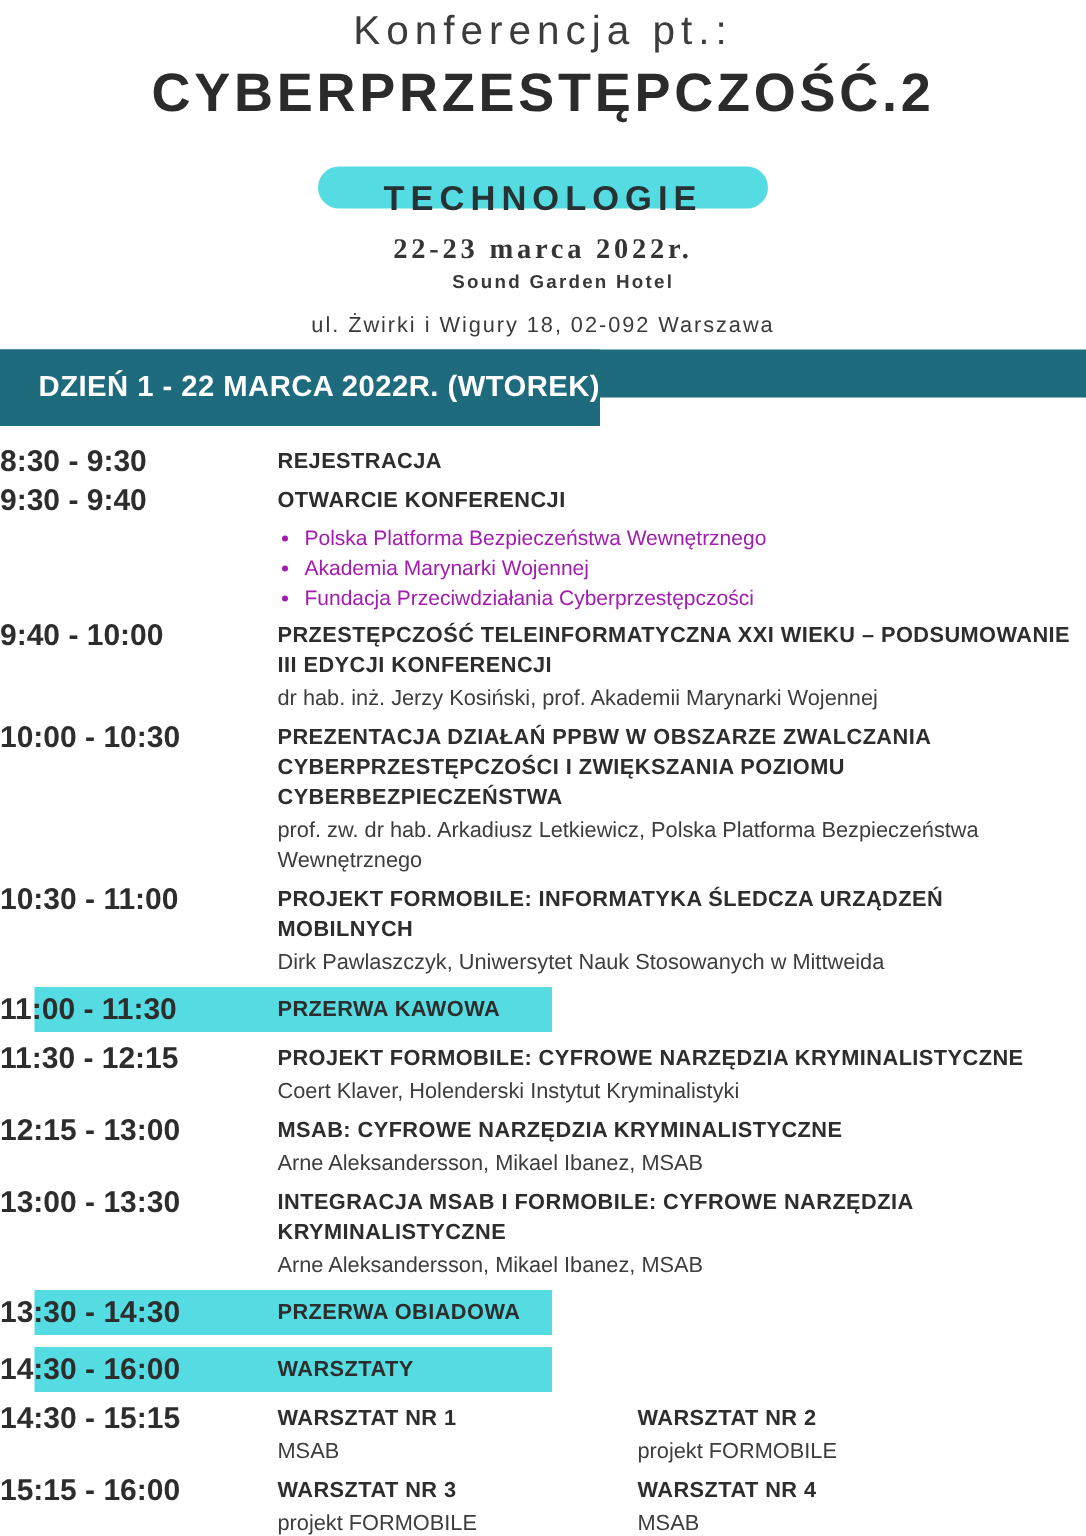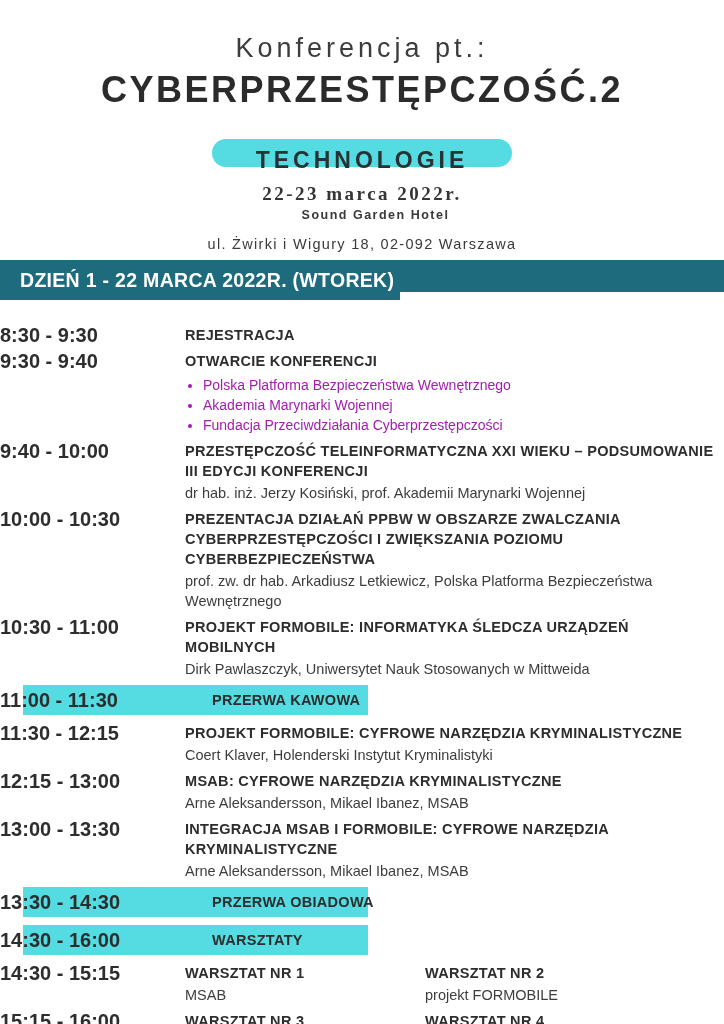--- a/index.html
+++ b/index.html
@@ -6,21 +6,21 @@
   html,body { width:724px; height:1024px; }
   body {
     font-family:"Liberation Sans", sans-serif;
     background:#ffffff;
     color:#2d2d2d;
     overflow:hidden;
   }
   .page { width:724px; height:1024px; position:relative; }
 
   
-  .header { text-align:center; padding-top:32px; }
+  .header { text-align:center; padding-top:4px; }
   .pretitle {
     font-size:27px; letter-spacing:4px; color:#3c3c3c;
     line-height:32px; font-weight:normal;
   }
   .main-title {
     font-size:36px; font-weight:bold; letter-spacing:2.5px;
     color:#2b2b2b; line-height:44px; margin-top:4px;
   }
   .pill {
     display:inline-block; margin-top:27px;
@@ -32,23 +32,23 @@
   .venue-line { margin-top:4px; font-size:12.5px; font-weight:bold; letter-spacing:1.5px; color:#383838; line-height:14px;margin-left:27px; }
   .address-line { margin-top:14px; font-size:14.5px; letter-spacing:1.3px; color:#3a3a3a; line-height:16px; }
 
   
   .day-banner { position:relative; height:55px; margin-top:8px; }
   .day-banner .bar-full {
     position:absolute; top:0; left:0; width:724px; height:32px;
     background:var(--banner);
   }
   .day-banner .bar-left {
-    position:absolute; top:0; left:0; width:400px; height:40px;
+    position:absolute; top:0; left:0; width:400px; height:51px;
     background:var(--banner);
-    display:flex; align-items:center; padding-left:20px;
+    display:flex; align-items:center; padding-left:20px;justify-content:flex-end;
   }
   .day-banner .bar-left span {
     color:#ffffff; font-weight:bold; font-size:19.5px; letter-spacing:0.3px;
   }
 
   
   .schedule { padding-top:10px; }
   .row { display:flex; margin-bottom:6px; position:relative; }
   .time {
     width:172px; flex-shrink:0; 
@@ -58,21 +58,21 @@
   .details { margin-left:13px; width:535px; position:relative; z-index:1; }
   .sess-title {
     font-weight:bold; font-size:14.5px; letter-spacing:0.3px;
     line-height:20px; color:#2d2d2d;
   }
   .speaker { font-size:14.5px; line-height:20px; color:#3d3d3d; margin-top:2px; }
   .bullets { margin-top:4px; padding-left:18px; list-style:disc; }
   .bullets li { font-size:14px; line-height:20px; color:#a21caf; }
 
   
-  .row.break { height:30px; align-items:center; margin-bottom:8px;gap:27px; }
+  .row.break { height:30px; align-items:center; margin-bottom:8px; }
   .break-bg {
     position:absolute; left:23px; top:0; width:345px; height:30px;
     background:var(--accent); z-index:0;
   }
 
   
   .workshop-col { width:240px; }
   .workshop-col.right { margin-left:0; width:260px; }
 </style>
 </head>

